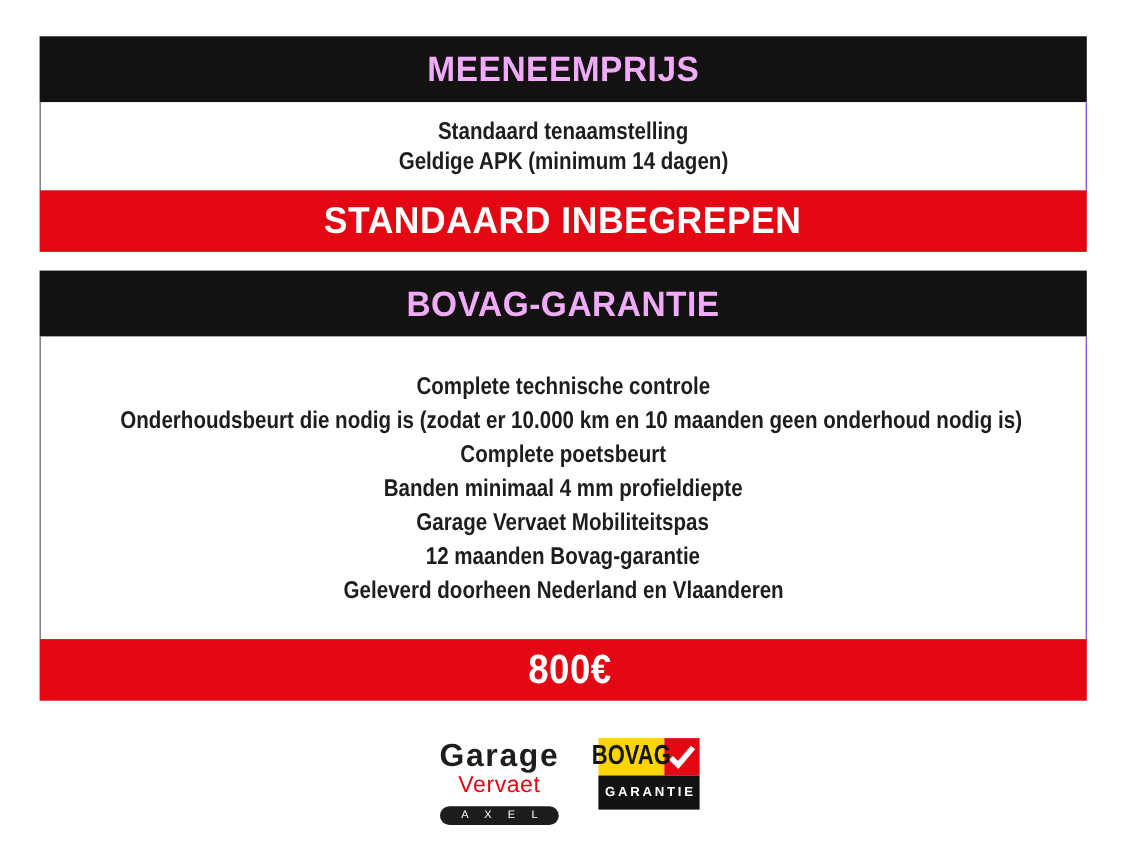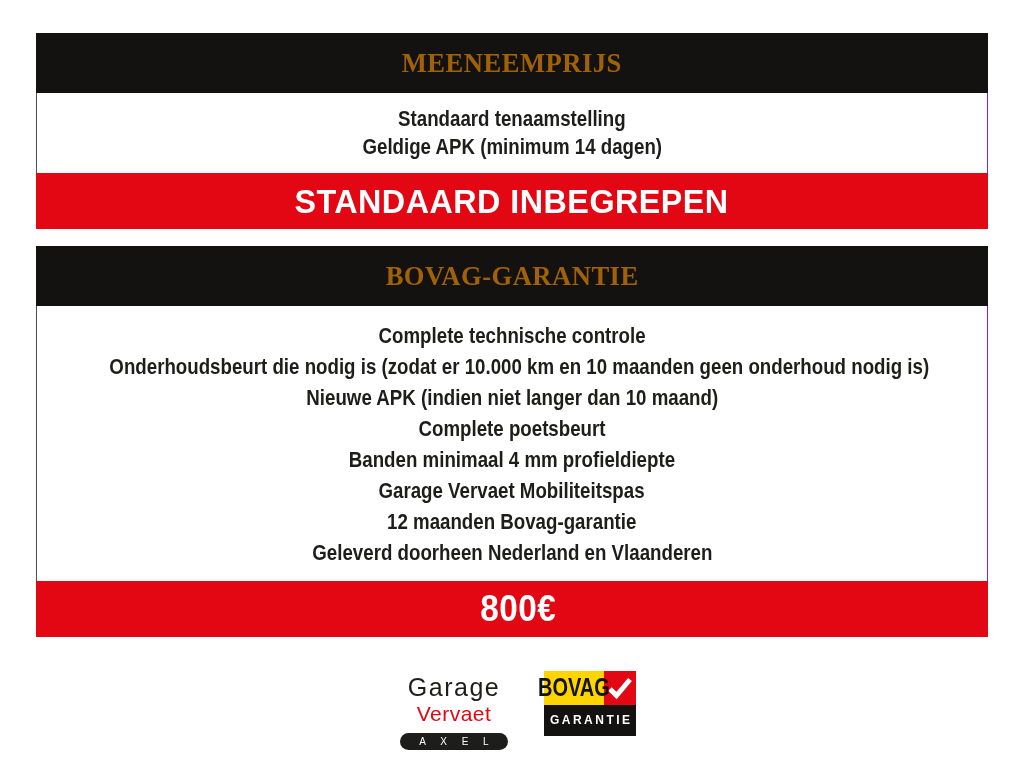--- a/index.html
+++ b/index.html
@@ -27,25 +27,24 @@
     transform: scaleX(0.95);
     transform-origin: 50% 50%;
     white-space: nowrap;
   }
   .bar-black {
     background: #141210;
     height: 60px;
     display: flex;
     align-items: center;
     justify-content: center;
-    color: #a16207;
-    font-weight: bold;
-    font-size: 28px;
+    color: #f0abfc;
+    font-weight: bold;
+    font-size: 32px;
     letter-spacing: 0.5px;
-    font-family: Liberation Serif, serif;
   }
   .panel-body {
     background: #ffffff;
     border-left: 1px solid #4f4f4f;
     border-right: 1px solid #6d28d9;
     color: #1d1d1b;
     font-weight: bold;
     font-size: 22px;
     text-align: center;
     display: flex;
@@ -80,24 +79,25 @@
     gap: 24px;
   }
   .vlogo {
     display: flex;
     flex-direction: column;
     align-items: center;
     width: 132px;
     padding-top: 4px;
   }
   .vlogo-garage {
-    font-size: 25px;
+    font-size: 29px;
     color: #1d1d1b;
     letter-spacing: 1.5px;
     line-height: 25px;
+    font-weight: bold;
   }
   .vlogo-vervaet {
     font-size: 21px;
     font-weight: normal;
     color: #e30613;
     letter-spacing: 0.5px;
     line-height: 32px;
     margin-top: -2px;
   }
   .vlogo-axel {
@@ -178,21 +178,20 @@
 
   <div class="panel-gap"></div>
 
   <div>
     <div class="bar-black">
       <span class="cond-head">BOVAG-GARANTIE</span>
     </div>
     <div class="panel-body body-2">
       <span class="line"><span class="cond">Complete technische controle</span></span>
       <span class="line"><span class="cond">Onderhoudsbeurt die nodig is (zodat er 10.000 km en 10 maanden geen onderhoud nodig is)</span></span>
-      <span class="line"><span class="cond">Nieuwe APK (indien niet langer dan 10 maand)</span></span>
       <span class="line"><span class="cond">Complete poetsbeurt</span></span>
       <span class="line"><span class="cond">Banden minimaal 4 mm profieldiepte</span></span>
       <span class="line"><span class="cond">Garage Vervaet Mobiliteitspas</span></span>
       <span class="line"><span class="cond">12 maanden Bovag-garantie</span></span>
       <span class="line"><span class="cond">Geleverd doorheen Nederland en Vlaanderen</span></span>
     </div>
     <div class="bar-red price">
       <span class="cond-head">800€</span>
     </div>
   </div>

